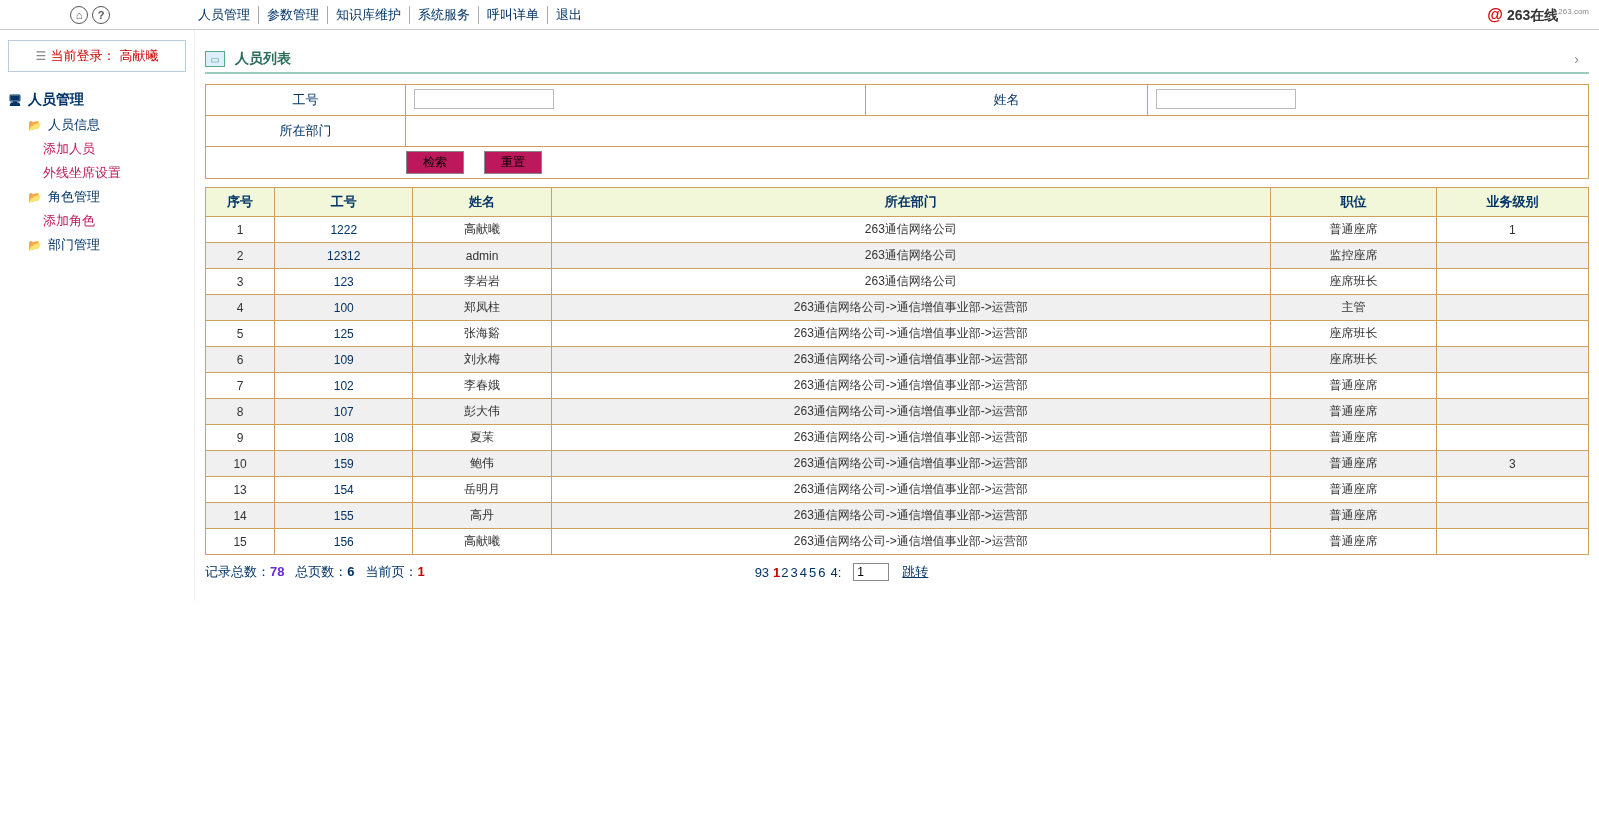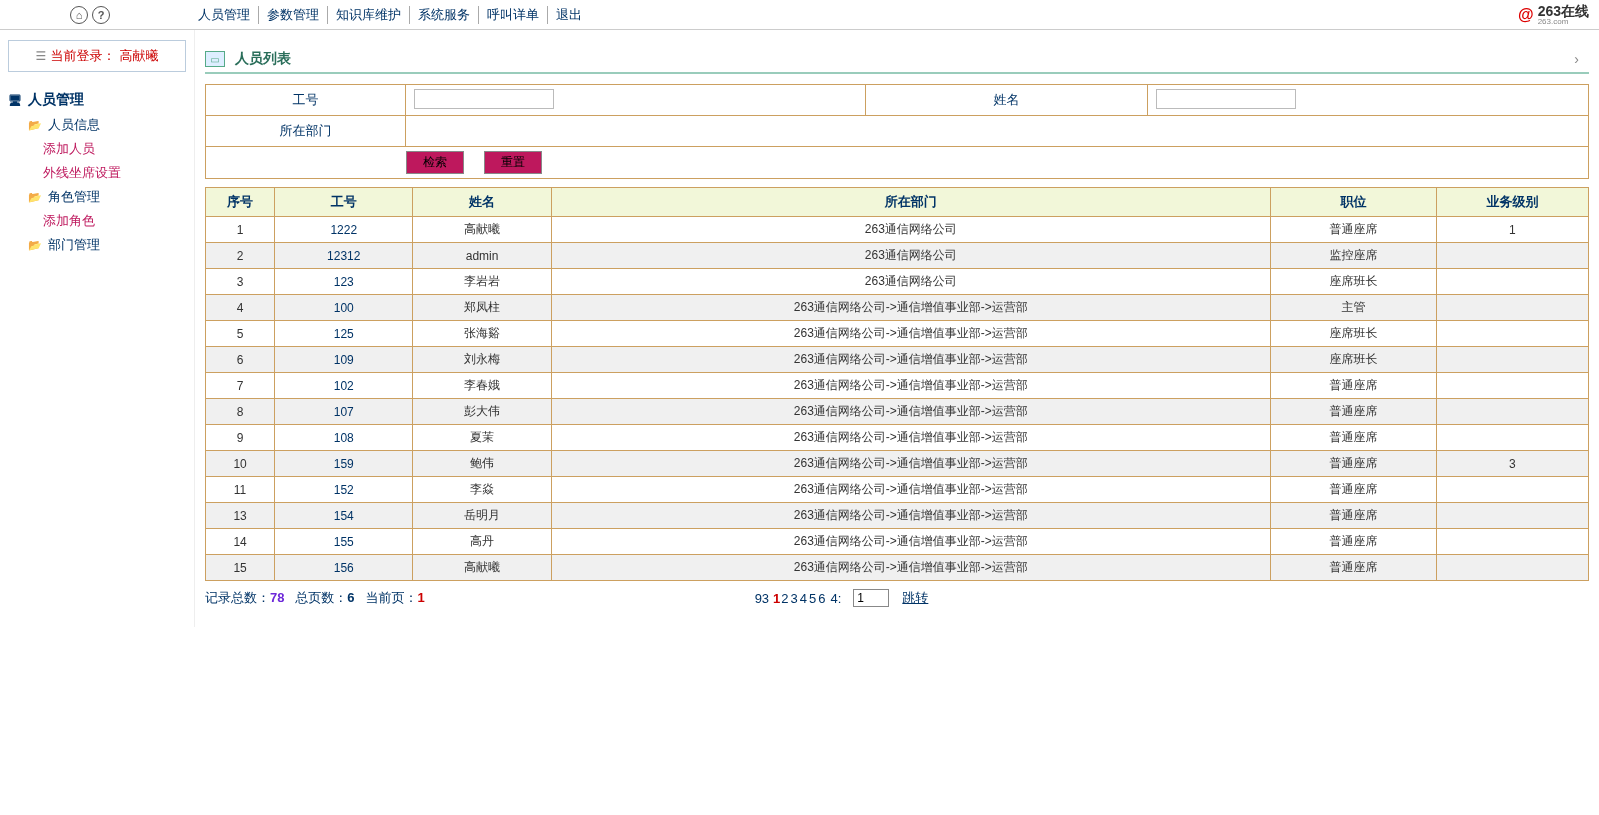--- a/index.html
+++ b/index.html
@@ -68,21 +68,21 @@
   <div class="top-nav">
     <a>人员管理</a>
     <a>参数管理</a>
     <a>知识库维护</a>
     <a>系统服务</a>
     <a>呼叫详单</a>
     <a>退出</a>
   </div>
   <div class="top-right">
     <span class="logo-c">@</span>
-    <span style="display:flex;flex-direction:column;line-height:1;">
+    <span style="display:flex;flex-direction:row;line-height:1;">
       <span class="logo-text">263在线</span>
       <span class="logo-sub">263.com</span>
     </span>
   </div>
 </div>
 
 <div class="main-layout">
   <div class="sidebar">
     <div class="login-box">
       <span class="icon">☰</span>
@@ -223,28 +223,20 @@
           </tr>
           <tr>
             <td>10</td>
             <td class="link">159</td>
             <td>鲍伟</td>
             <td>263通信网络公司-&gt;通信增值事业部-&gt;运营部</td>
             <td>普通座席</td>
             <td>3</td>
           </tr>
           <tr>
-            <td>11</td>
-            <td class="link">152</td>
-            <td>李焱</td>
-            <td>263通信网络公司-&gt;通信增值事业部-&gt;运营部</td>
-            <td>普通座席</td>
-            <td></td>
-          </tr>
-          <tr>
             <td>13</td>
             <td class="link">154</td>
             <td>岳明月</td>
             <td>263通信网络公司-&gt;通信增值事业部-&gt;运营部</td>
             <td>普通座席</td>
             <td></td>
           </tr>
           <tr>
             <td>14</td>
             <td class="link">155</td>

